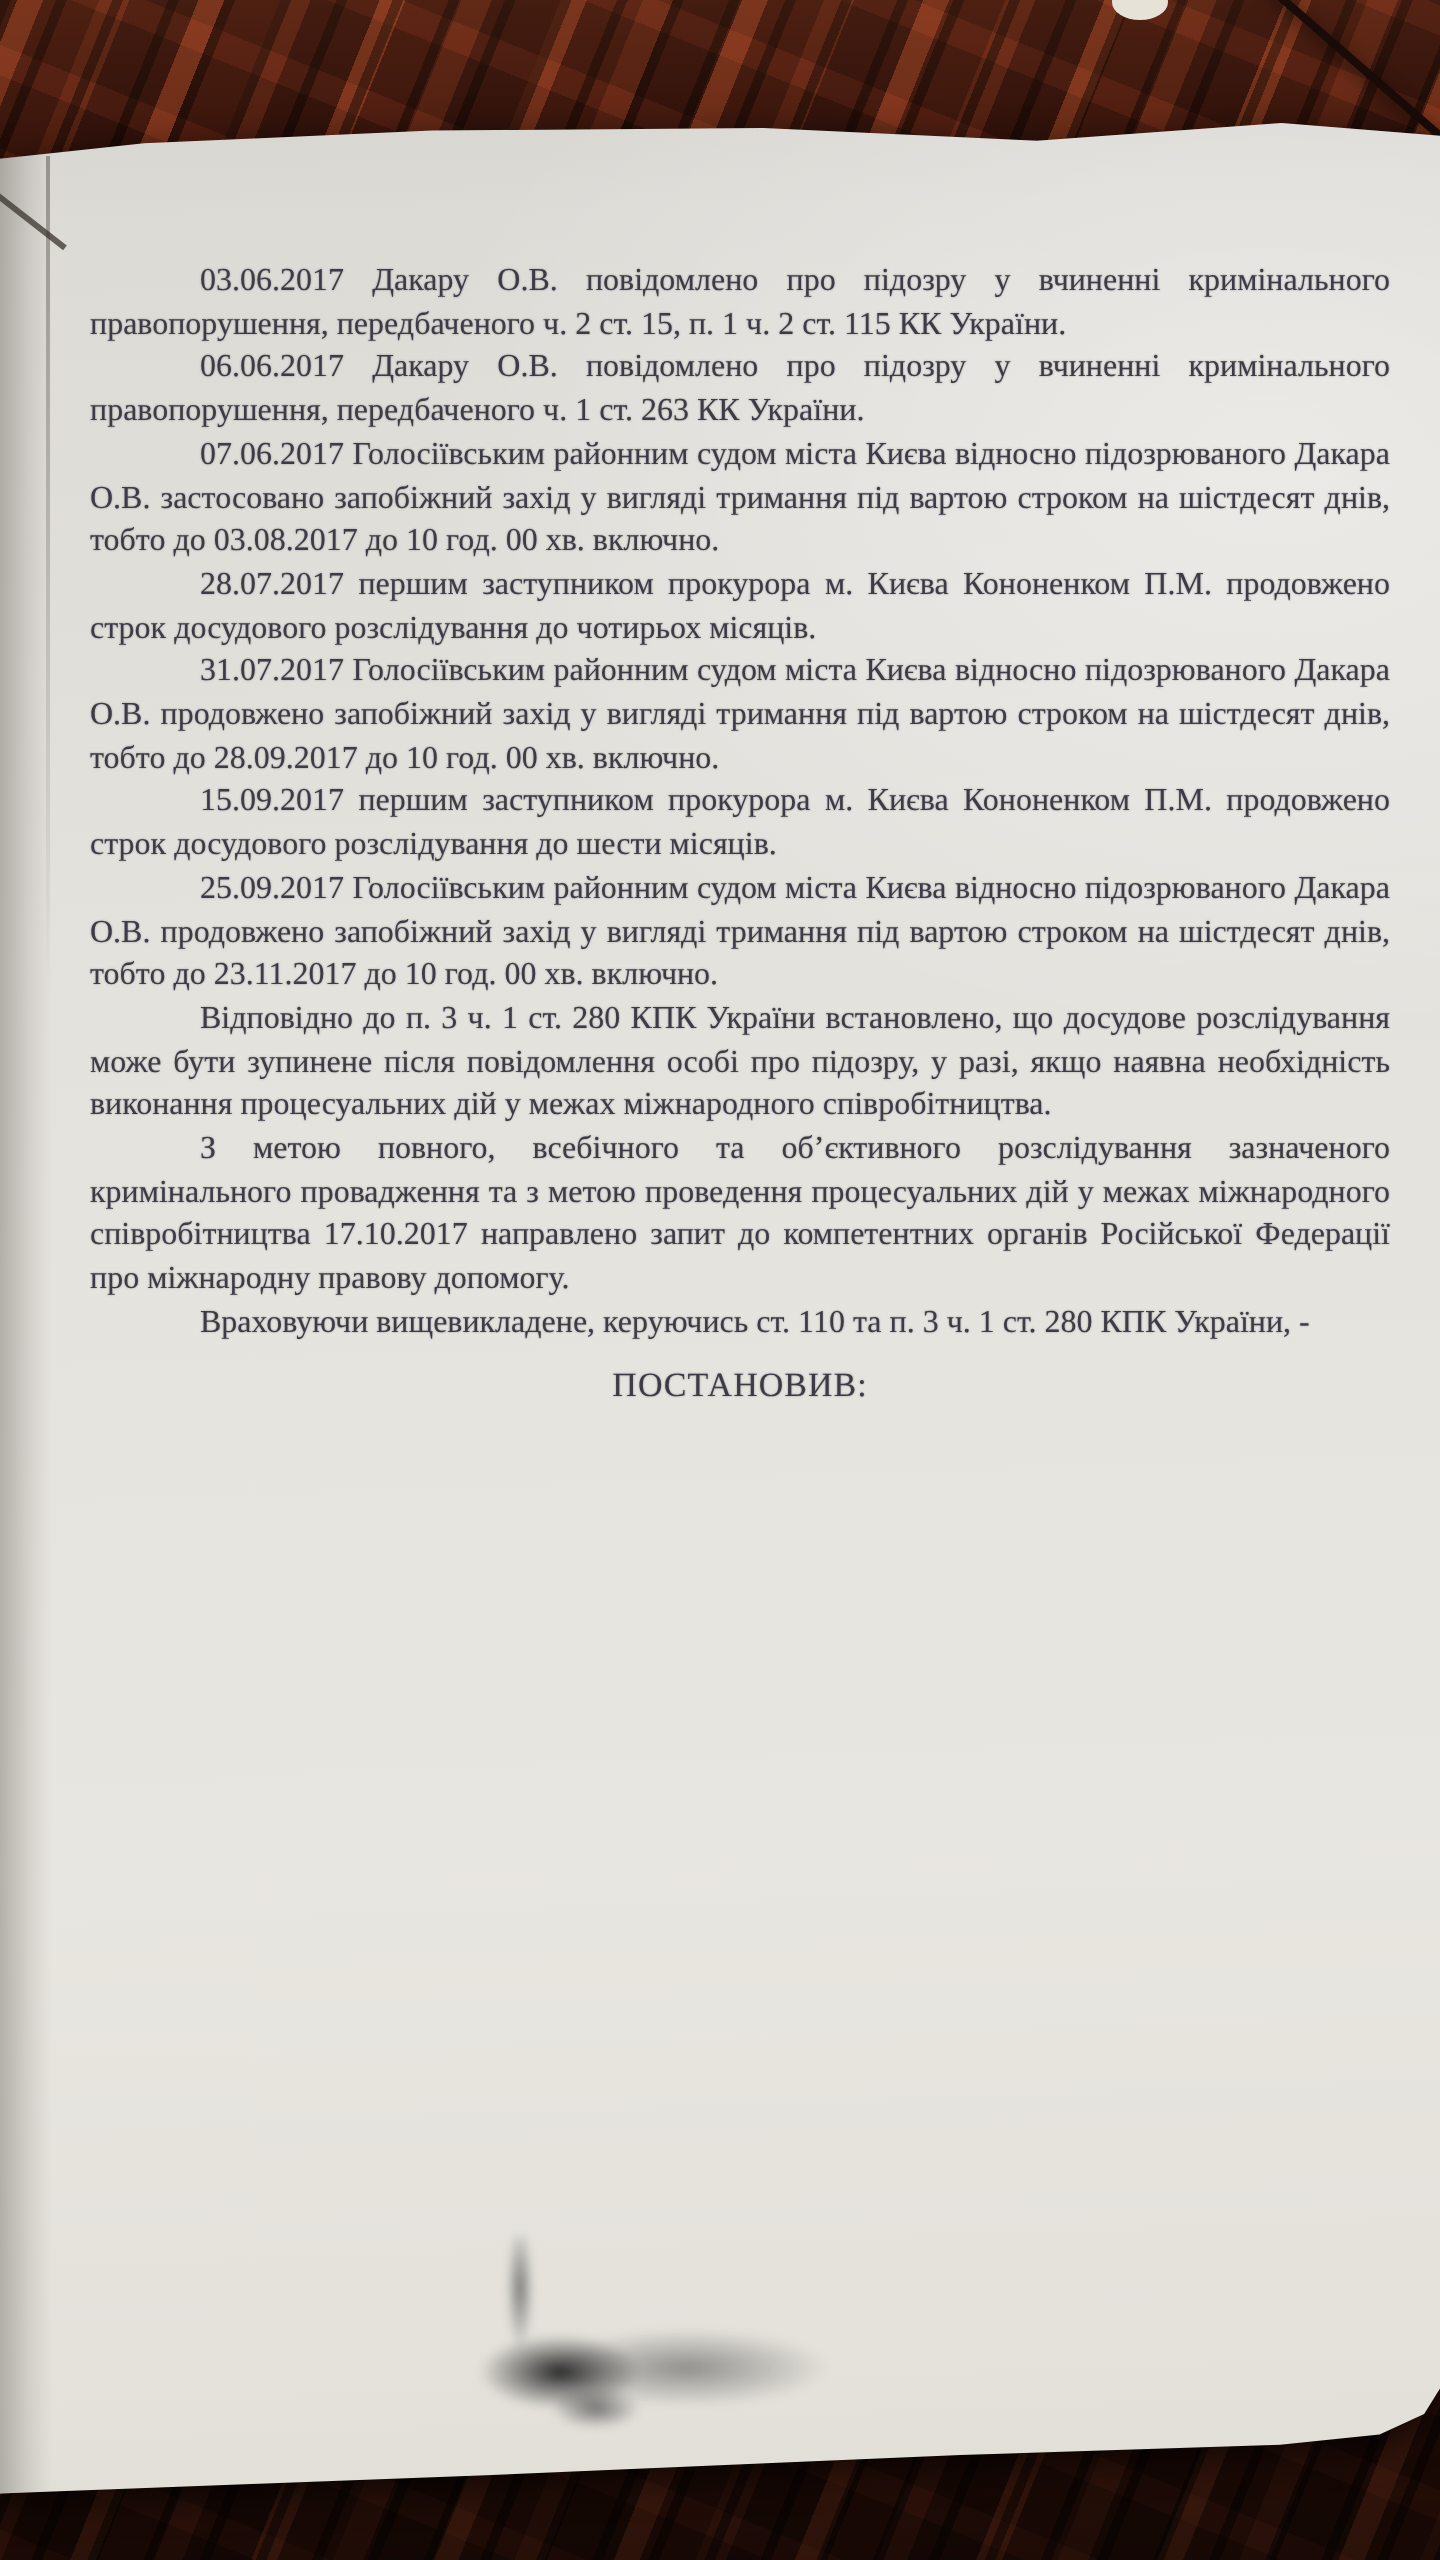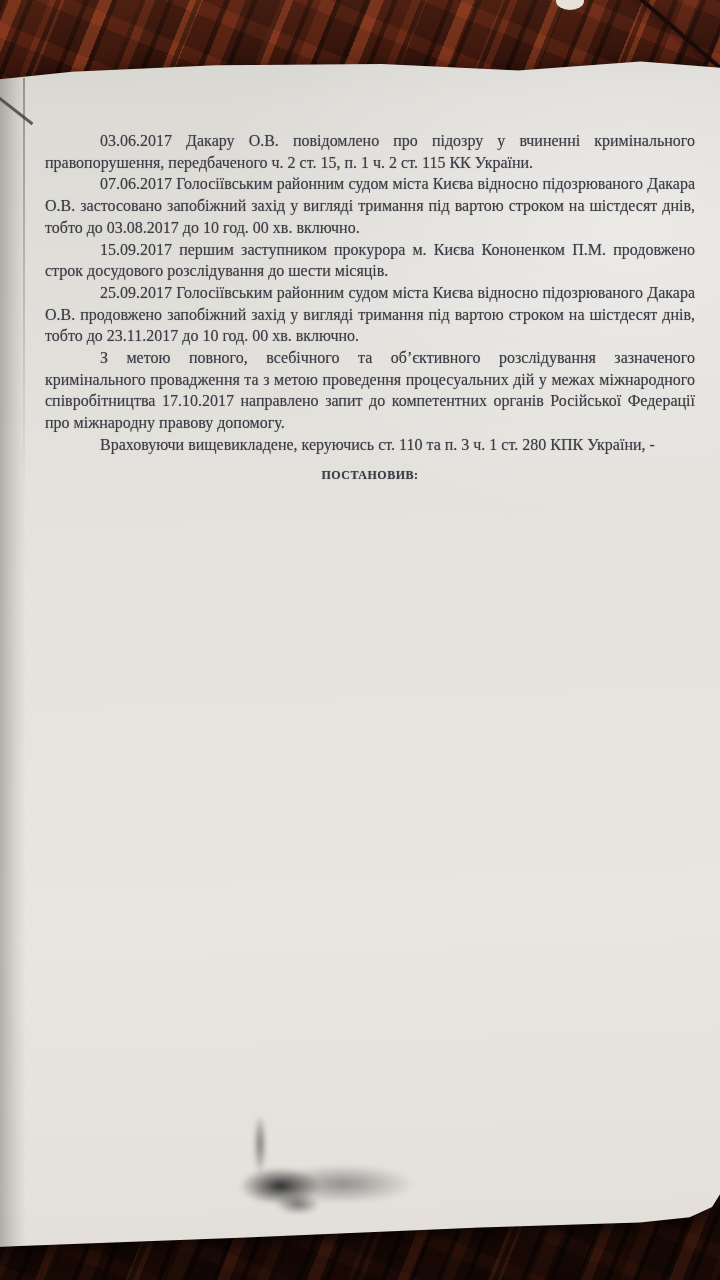--- a/index.html
+++ b/index.html
@@ -61,21 +61,21 @@
   .text{
     position:absolute;left:45px;right:25px;top:130px;
     color:#3d3c46;
     font-size:16px;line-height:21.7px;
     text-align:justify;
     text-shadow:0 0 1px rgba(61,60,70,.5);
   }
   .text p{margin:0;text-indent:55px;}
   .text h2{
     margin:9px 0 18px 0;
-    font-size:12px;font-weight:bold;letter-spacing:.5px;
+    font-size:17px;font-weight:normal;letter-spacing:.5px;
     text-align:center;text-indent:0;
   }
   
   .smudge{
     position:absolute;left:238px;top:1118px;width:180px;height:100px;
     background:
       radial-gradient(56px 26px at 42px 68px, rgba(18,18,20,.88), rgba(18,18,20,0) 72%),
       radial-gradient(95px 26px at 105px 66px, rgba(45,45,48,.45), rgba(45,45,48,0) 75%),
       radial-gradient(9px 42px at 22px 26px, rgba(35,35,38,.55), rgba(35,35,38,0) 75%),
       radial-gradient(30px 14px at 60px 86px, rgba(25,25,28,.55), rgba(25,25,28,0) 75%);
@@ -94,23 +94,27 @@
 
   <div class="paper-wrap">
     <div class="paper">
 
       <div class="left-edge"></div>
       <div class="left-line"></div>
       <div class="fold-line"></div>
 
       <div class="text">
         <p>03.06.2017 Дакару О.В. повідомлено про підозру у вчиненні кримінального правопорушення, передбаченого ч. 2 ст. 15, п. 1 ч. 2 ст. 115 КК України.</p>
+        <p>06.06.2017 Дакару О.В. повідомлено про підозру у вчиненні кримінального правопорушення, передбаченого ч. 1 ст. 263 КК України.</p>
         <p>07.06.2017 Голосіївським районним судом міста Києва відносно підозрюваного Дакара О.В. застосовано запобіжний захід у вигляді тримання під вартою строком на шістдесят днів, тобто до 03.08.2017 до 10 год. 00 хв. включно.</p>
+        <p>28.07.2017 першим заступником прокурора м. Києва Кононенком П.М. продовжено строк досудового розслідування до чотирьох місяців.</p>
+        <p>31.07.2017 Голосіївським районним судом міста Києва відносно підозрюваного Дакара О.В. продовжено запобіжний захід у вигляді тримання під вартою строком на шістдесят днів, тобто до 28.09.2017 до 10 год. 00 хв. включно.</p>
         <p>15.09.2017 першим заступником прокурора м. Києва Кононенком П.М. продовжено строк досудового розслідування до шести місяців.</p>
         <p>25.09.2017 Голосіївським районним судом міста Києва відносно підозрюваного Дакара О.В. продовжено запобіжний захід у вигляді тримання під вартою строком на шістдесят днів, тобто до 23.11.2017 до 10 год. 00 хв. включно.</p>
+        <p>Відповідно до п. 3 ч. 1 ст. 280 КПК України встановлено, що досудове розслідування може бути зупинене після повідомлення особі про підозру, у разі, якщо наявна необхідність виконання процесуальних дій у межах міжнародного співробітництва.</p>
         <p>З метою повного, всебічного та об’єктивного розслідування зазначеного кримінального провадження та з метою проведення процесуальних дій у межах міжнародного співробітництва 17.10.2017 направлено запит до компетентних органів Російської Федерації про міжнародну правову допомогу.</p>
         <p>Враховуючи вищевикладене, керуючись ст. 110 та п. 3 ч. 1 ст. 280 КПК України, -</p>
         <h2>ПОСТАНОВИВ:</h2>
       </div>
 
       <div class="smudge"></div>
     </div>
   </div>
 
 </div>

